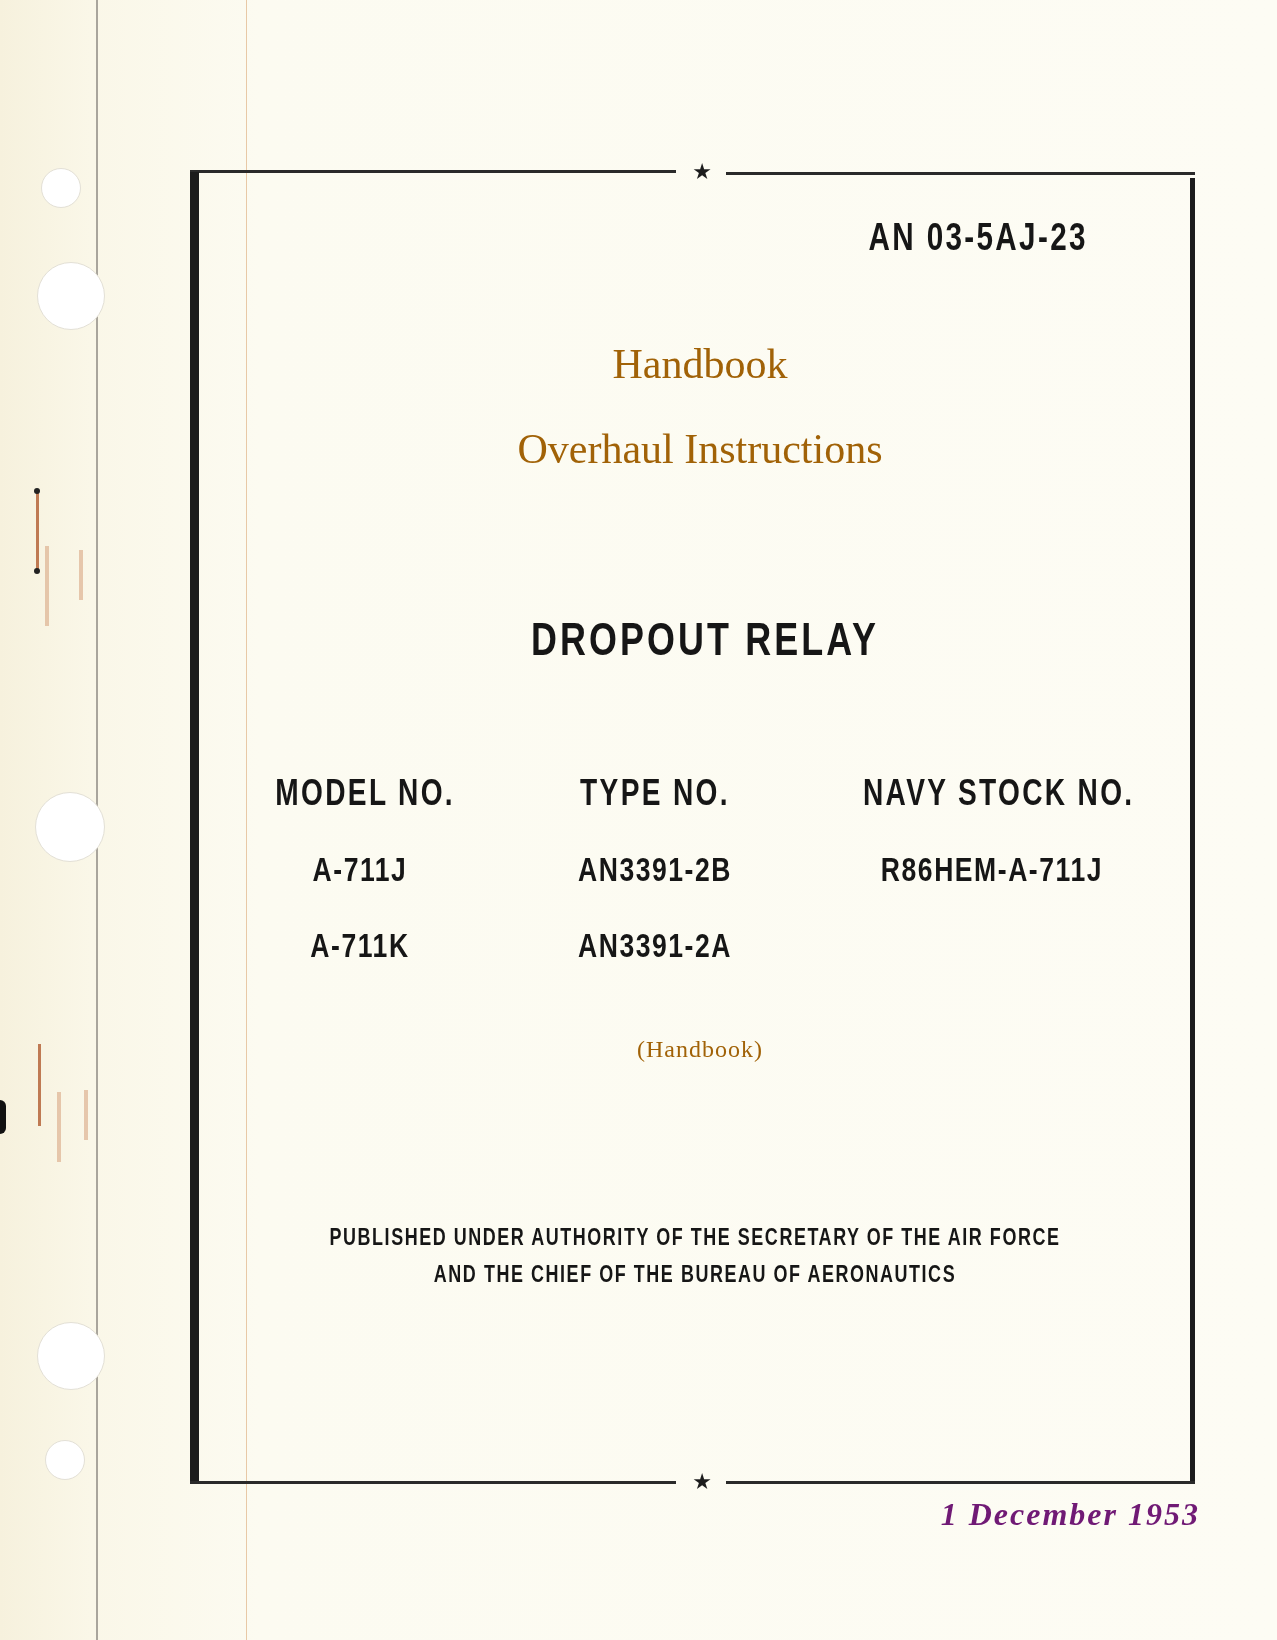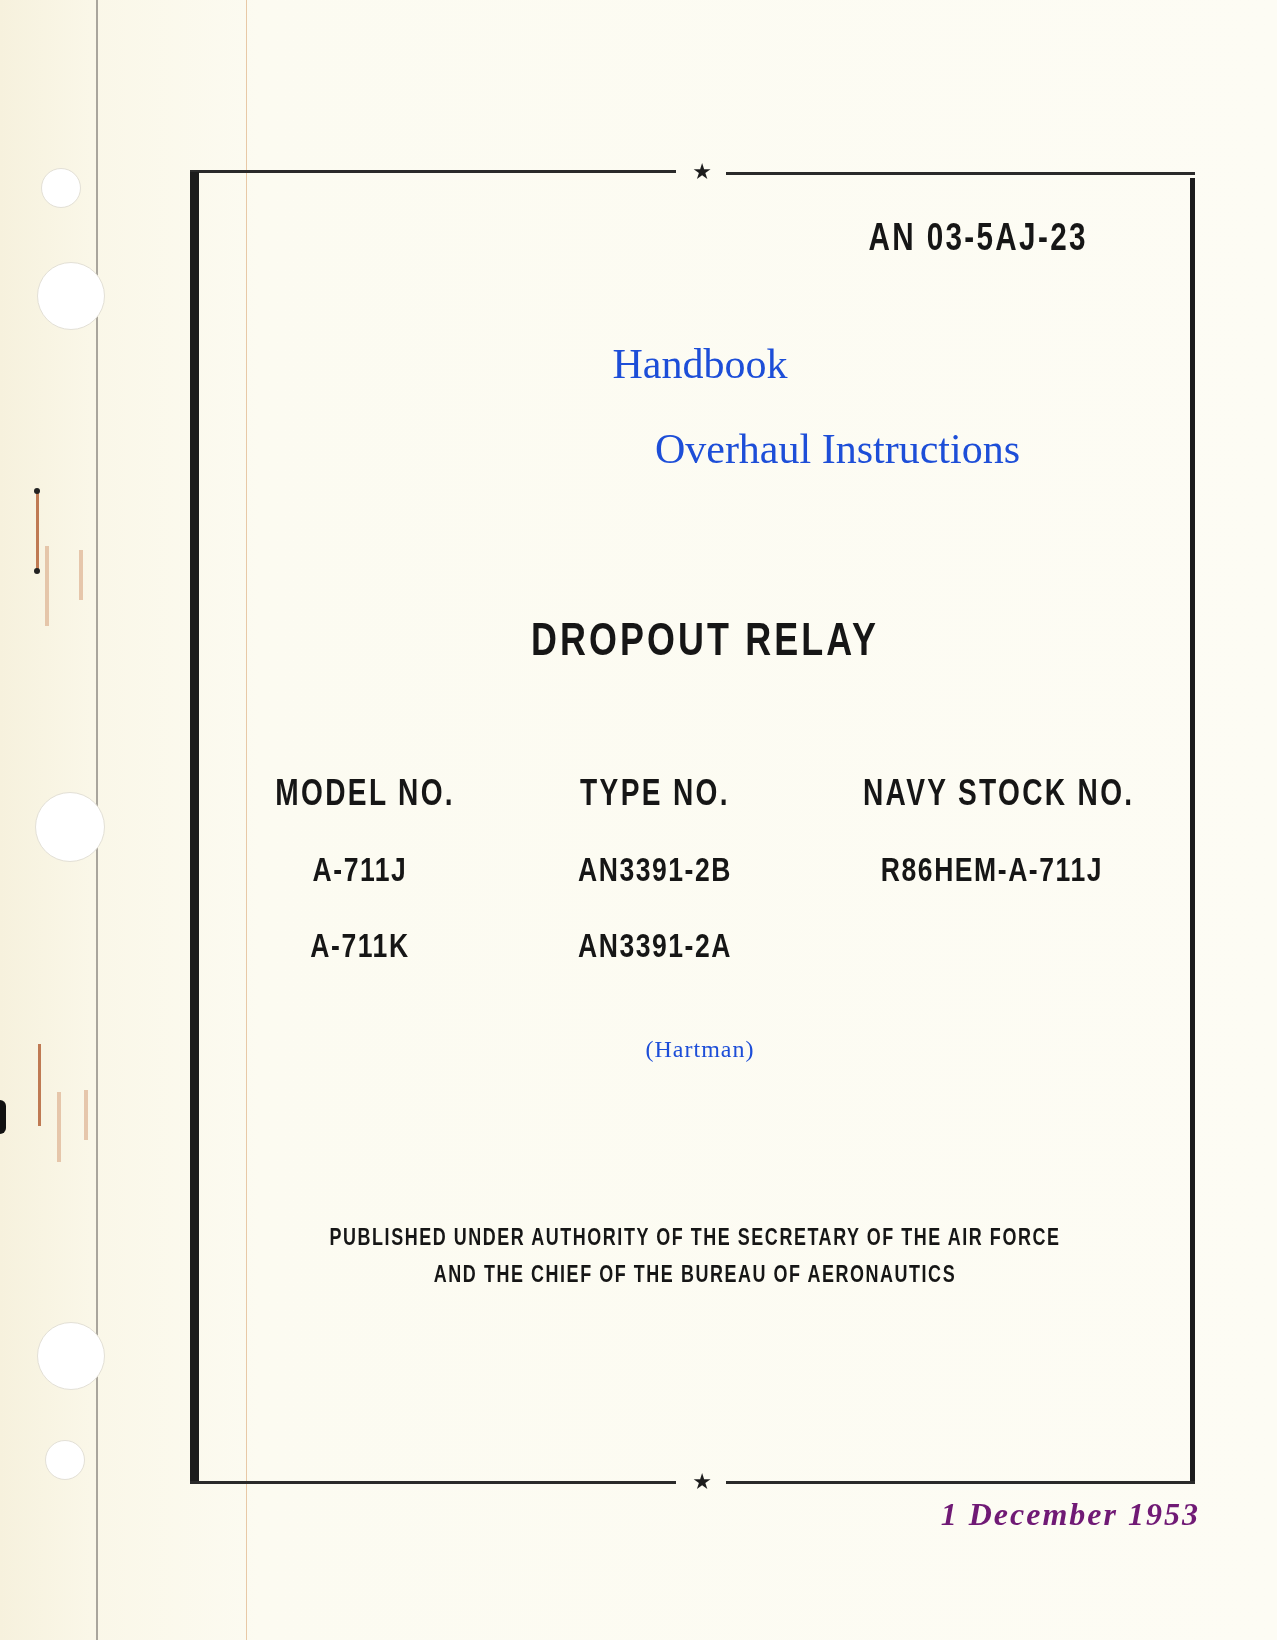--- a/index.html
+++ b/index.html
@@ -61,27 +61,27 @@
     position: absolute; width: 30px; text-align: center;
     font-family: "DejaVu Sans", sans-serif; font-size: 22px; color: #1c1c1c; line-height: 1;
   }
 
   .cond {
     font-family: "Liberation Sans", sans-serif; font-weight: bold;
     transform: scaleX(0.78); transform-origin: center;
     white-space: nowrap; color: #161616;
   }
   .serif {
-    font-family: "Liberation Serif", serif; color: #1d4ed8; white-space: nowrap;
+    font-family: "Liberation Serif", serif; color: #a16207; white-space: nowrap;
   }
   .abs { position: absolute; }
 
   .doc-number { left: 840px; top: 216px; width: 260px; text-align: center; font-size: 38px; letter-spacing: 3px; }
   .title-1 { left: 440px; top: 340px; width: 520px; text-align: center; font-size: 42px; }
-  .title-2 { left: 380px; top: 425px; width: 640px; text-align: right; font-size: 42px; }
+  .title-2 { left: 380px; top: 425px; width: 640px; text-align: center; font-size: 42px; }
   .product { left: 420px; top: 612px; width: 570px; text-align: center; font-size: 46px; letter-spacing: 4px; }
 
   .col-head { top: 772px; font-size: 36px; letter-spacing: 3px; text-align: center; }
   .cell { font-size: 34px; letter-spacing: 2px; text-align: center; }
 
   .maker { left: 600px; top: 1036px; width: 200px; text-align: center; font-size: 24px; letter-spacing: 1px; }
 
   .authority { font-size: 23px; letter-spacing: 2px; text-align: center; }
   .date {
     left: 870px; top: 1496px; width: 330px; text-align: right;
@@ -135,18 +135,18 @@
   <div class="abs cond col-head" style="left:830px;width:300px;">NAVY STOCK NO.</div>
 
   <div class="abs cond cell" style="left:260px;width:200px;top:850px;">A-711J</div>
   <div class="abs cond cell" style="left:540px;width:230px;top:850px;">AN3391-2B</div>
   <div class="abs cond cell" style="left:850px;width:280px;top:850px;">R86HEM-A-711J</div>
 
   <div class="abs cond cell" style="left:260px;width:200px;top:926px;">A-711K</div>
   <div class="abs cond cell" style="left:540px;width:230px;top:926px;">AN3391-2A</div>
 </div>
 
-<div class="abs serif maker">(Hartman)</div>
+<div class="abs serif maker">(Handbook)</div>
 
 <div class="abs cond authority" style="left:200px;width:990px;top:1224px;">PUBLISHED UNDER AUTHORITY OF THE SECRETARY OF THE AIR FORCE</div>
 <div class="abs cond authority" style="left:200px;width:990px;top:1261px;">AND THE CHIEF OF THE BUREAU OF AERONAUTICS</div>
 
 <div class="abs date">1 December 1953</div>
 
 </body></html>

